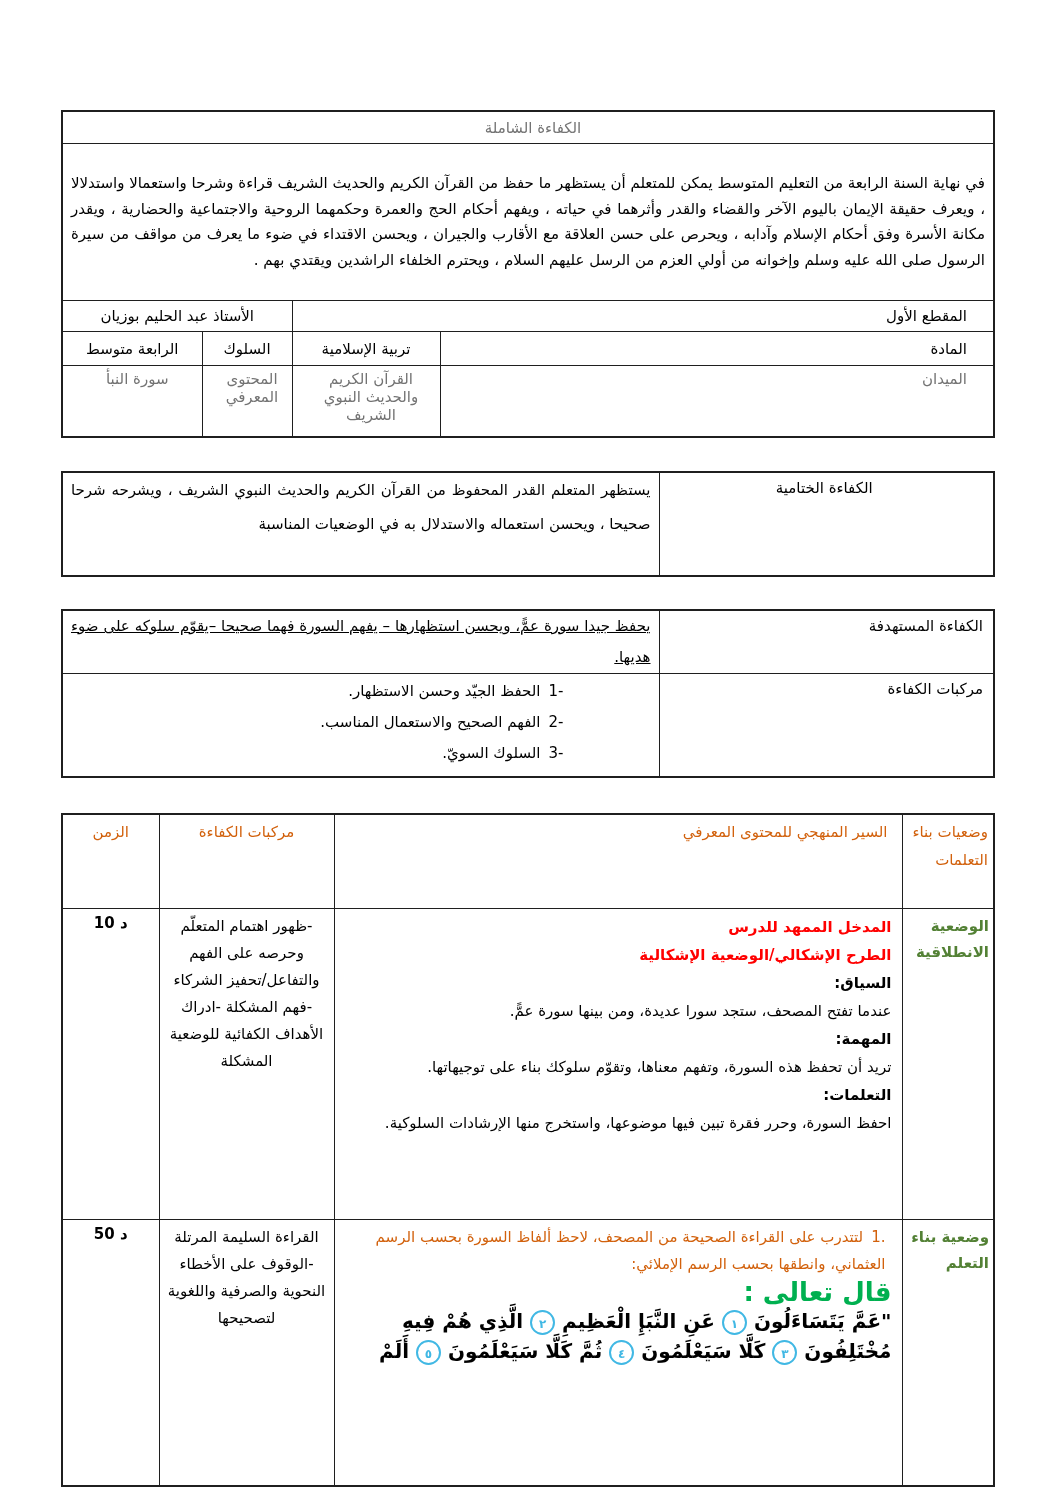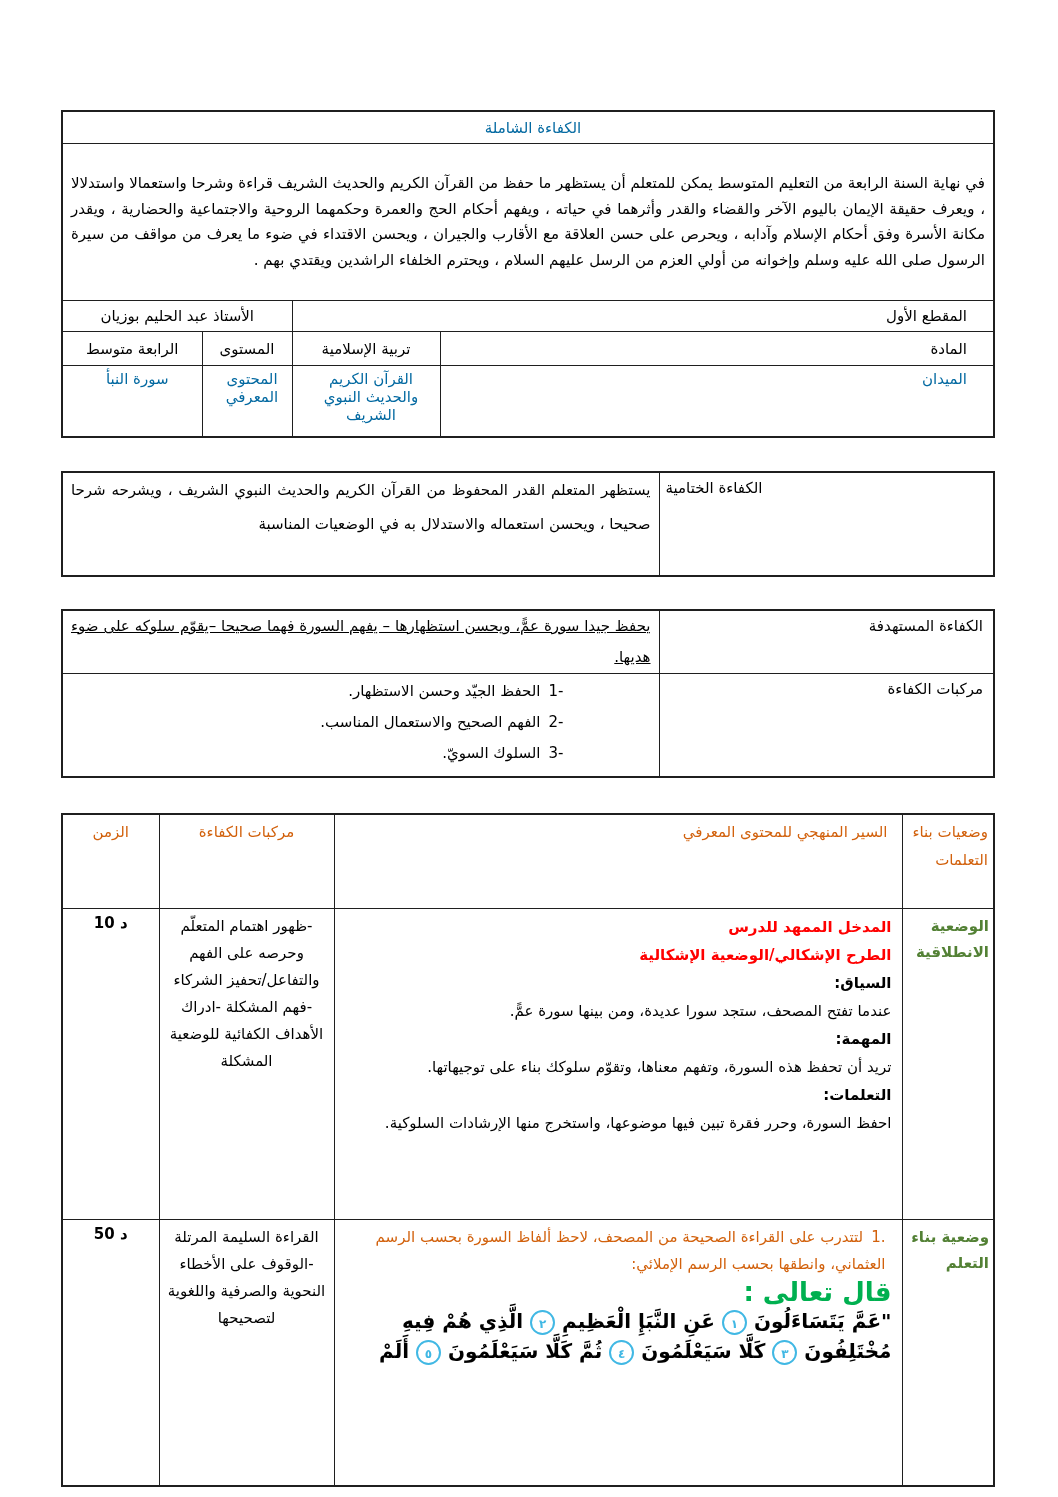--- a/index.html
+++ b/index.html
@@ -12,31 +12,31 @@
   table{border-collapse:collapse;table-layout:fixed;width:932px;background:#fff;}
   table{border:2px solid #1f1f1f;}
   td{border:1px solid #1f1f1f;padding:2px 6px;vertical-align:middle;}
   .t1{margin-top:110px;}
   .t2{margin-top:33px;}
   .t3{margin-top:32px;}
   .t4{margin-top:35px;}
   .center{text-align:center;}
   .justify{text-align:justify;}
   .label-cell{text-align:right;padding-right:26px;}
-  .green{color:#0369a1;padding-left:16px;}
+  .green{color:#737373;padding-left:16px;}
   .dkgreen{color:#538135;font-weight:bold;}
   .cyan{color:#000000;}
   .red{color:#FF0000;font-weight:bold;}
   .bold{font-weight:bold;}
   .t1-title{height:27px;}
   .t1-para{height:154px;line-height:25.5px;padding:1px 8px;}
   .t1 .r3 td{height:26px;}
   .t1 .r4 td{height:29px;}
   .t1 .r5 td{height:64px;vertical-align:top;padding-top:4px;}
-  .t2 .label{vertical-align:top;padding-top:6px;padding-right:10px;text-align:left;}
+  .t2 .label{vertical-align:top;padding-top:6px;padding-right:10px;text-align:center;}
   .t2 .val{height:102px;line-height:34px;vertical-align:top;padding:0 8px;}
   .t3 .label{vertical-align:top;padding-top:6px;padding-right:10px;text-align:right;}
   .t3 .tgt{height:62px;line-height:31px;vertical-align:top;padding:0 8px;text-decoration:underline;}
   .t3 .comp{height:98px;vertical-align:top;padding:2px 95px 2px 8px;}
   .list-item{line-height:31px;text-align:right;}
   .ltr{direction:ltr;unicode-bidi:isolate;display:inline-block;}
   .num{margin-left:8px;}
   .t4 td{vertical-align:top;}
   .t4 .hdr td{height:88px;color:#D2610C;padding-top:3px;line-height:28px;}
   .t4 .hdr .flow-h{text-align:right;padding-right:14px;}
@@ -78,21 +78,21 @@
     <tr>
       <td colspan="4" class="t1-para justify">في نهاية السنة الرابعة من التعليم المتوسط يمكن للمتعلم أن يستظهر ما حفظ من القرآن الكريم والحديث الشريف قراءة وشرحا واستعمالا واستدلالا ، ويعرف حقيقة الإيمان باليوم الآخر والقضاء والقدر وأثرهما في حياته ، ويفهم أحكام الحج والعمرة وحكمهما الروحية والاجتماعية والحضارية ، ويقدر مكانة الأسرة وفق أحكام الإسلام وآدابه ، ويحرص على حسن العلاقة مع الأقارب والجيران ، ويحسن الاقتداء في ضوء ما يعرف من مواقف من سيرة الرسول صلى الله عليه وسلم وإخوانه من أولي العزم من الرسل عليهم السلام ، ويحترم الخلفاء الراشدين ويقتدي بهم .</td>
     </tr>
     <tr class="r3">
       <td colspan="2" class="label-cell">المقطع الأول</td>
       <td colspan="2" class="center">الأستاذ عبد الحليم بوزيان</td>
     </tr>
     <tr class="r4">
       <td class="label-cell">المادة</td>
       <td class="center">تربية الإسلامية</td>
-      <td class="center">المستوى</td>
+      <td class="center">السلوك</td>
       <td class="center">الرابعة متوسط</td>
     </tr>
     <tr class="r5">
       <td class="label-cell green">الميدان</td>
       <td class="center green">القرآن الكريم والحديث النبوي الشريف</td>
       <td class="center green">المحتوى المعرفي</td>
       <td class="center green">سورة النبأ</td>
     </tr>
   </tbody>
     </table>

